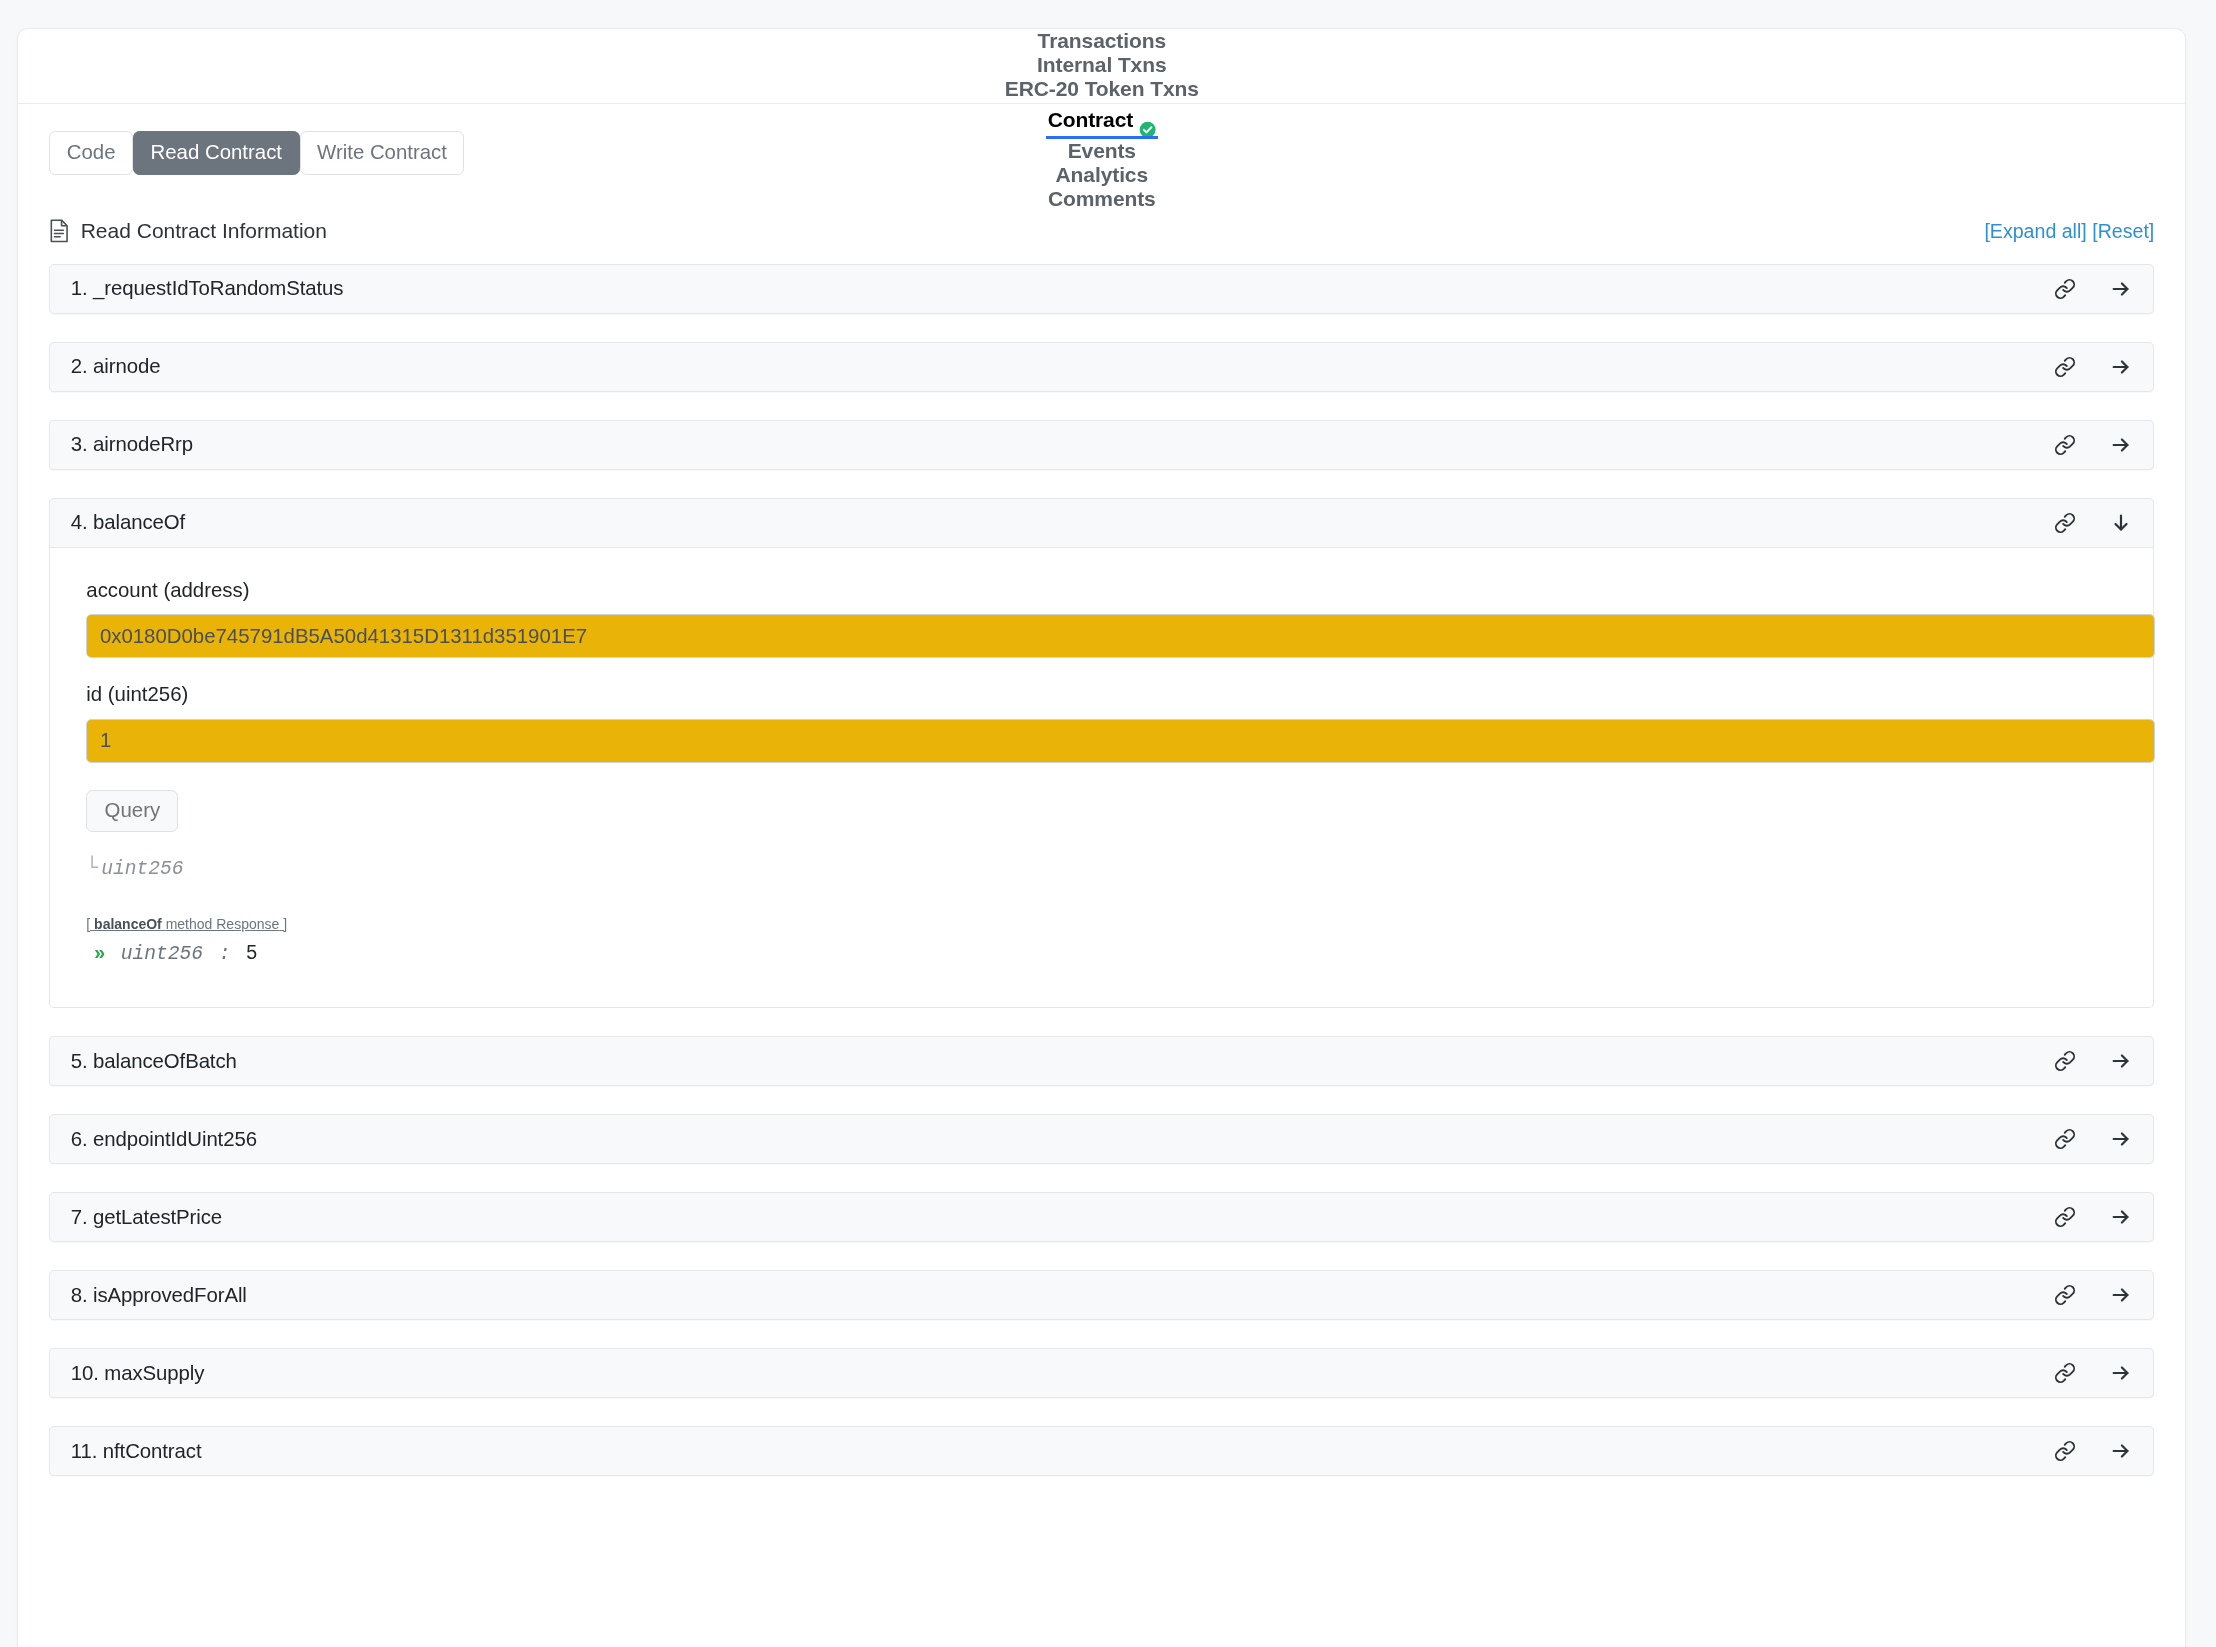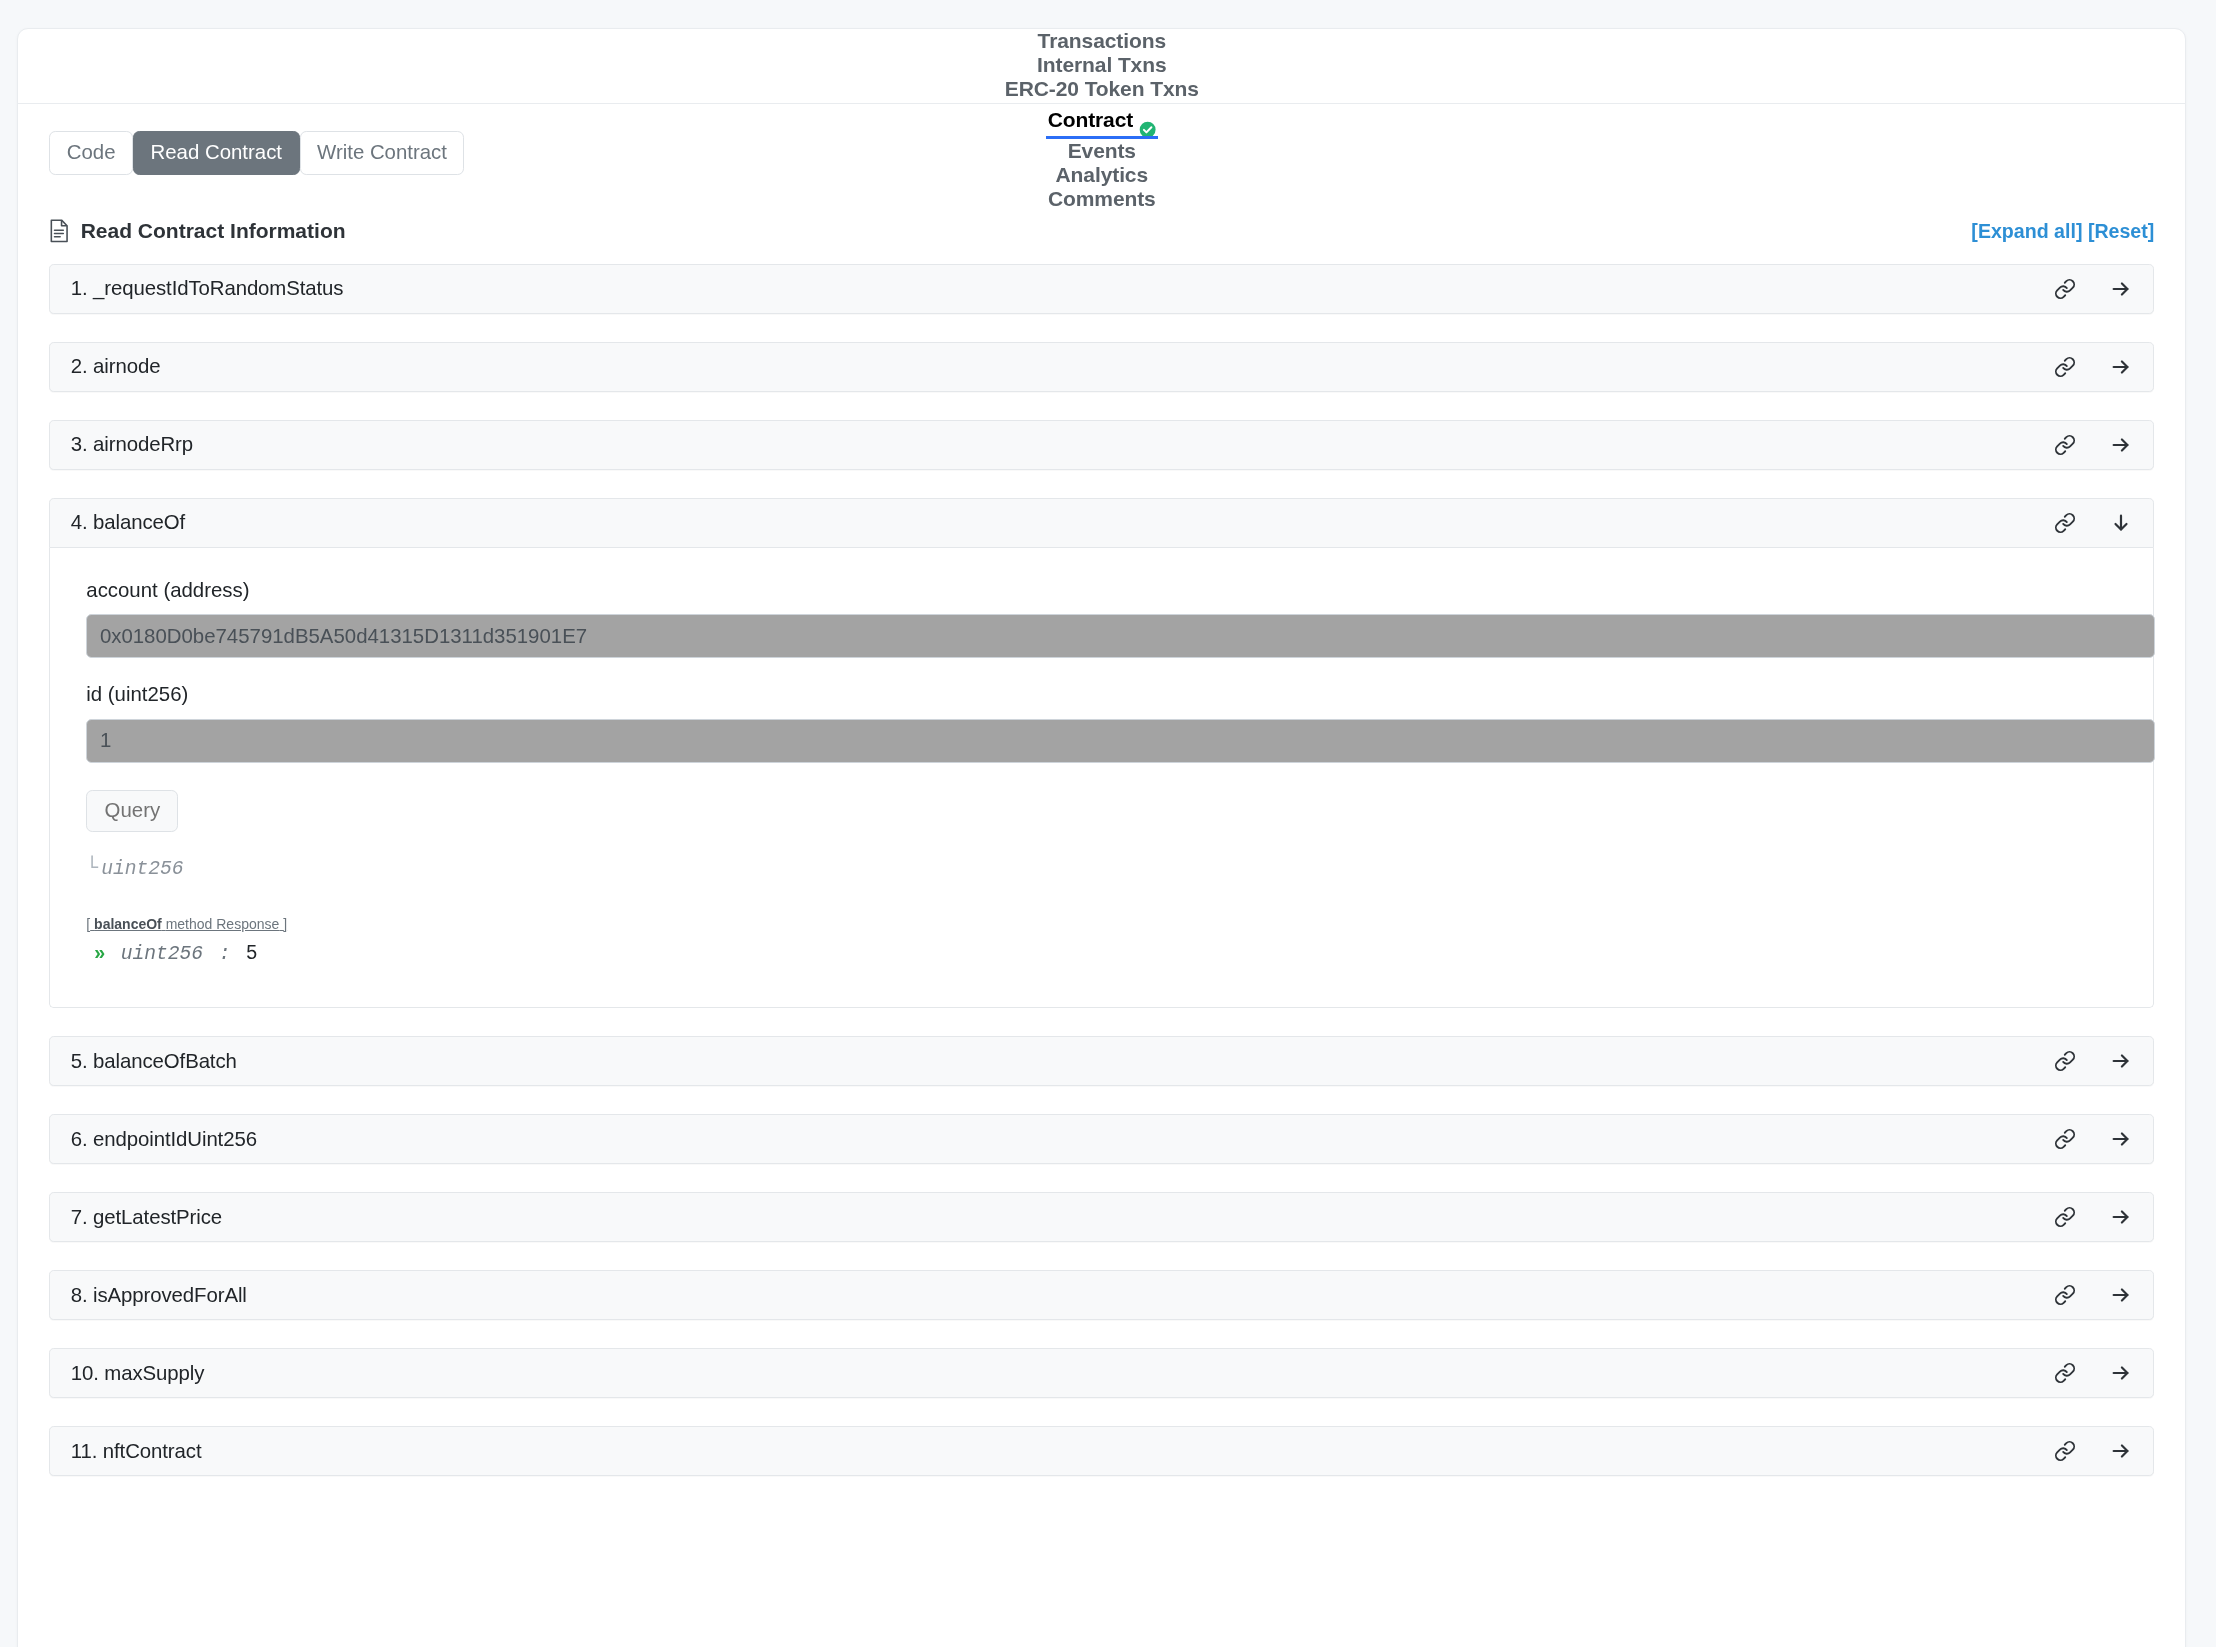--- a/index.html
+++ b/index.html
@@ -91,21 +91,20 @@
     color: #ffffff;
   }
 
   
   .infohead {
     margin: 44px 31px 0 31px;
     display: flex;
     align-items: center;
     justify-content: space-between;
     padding-bottom: 9.4px;
-    font-weight: bold;
   }
   .infohead-left {
     display: flex;
     align-items: center;
     gap: 11px;
     font-size: 21px;
     color: #2e3338;
   }
   .doc-icon { width: 20.4px; height: 23.6px; display:block; }
   .infohead-right {
@@ -177,21 +176,21 @@
     margin-bottom: 12.6px;
   }
   .field-input {
     width: 2069px;
     height: 44px;
     border: 0.8px solid #ced4da;
     border-radius: 5.5px;
     padding: 0 12.6px;
     font-size: 20.4px;
     color: #495057;
-    background: #a3a3a3;
+    background: #eab308;
     font-family: "Liberation Sans", sans-serif;
     outline: none;
   }
   .field-gap { height: 25px; }
 
   .query-btn {
     margin-top: 27px;
     font-size: 20.4px;
     color: #737373;
     background: #f8f9fa;

